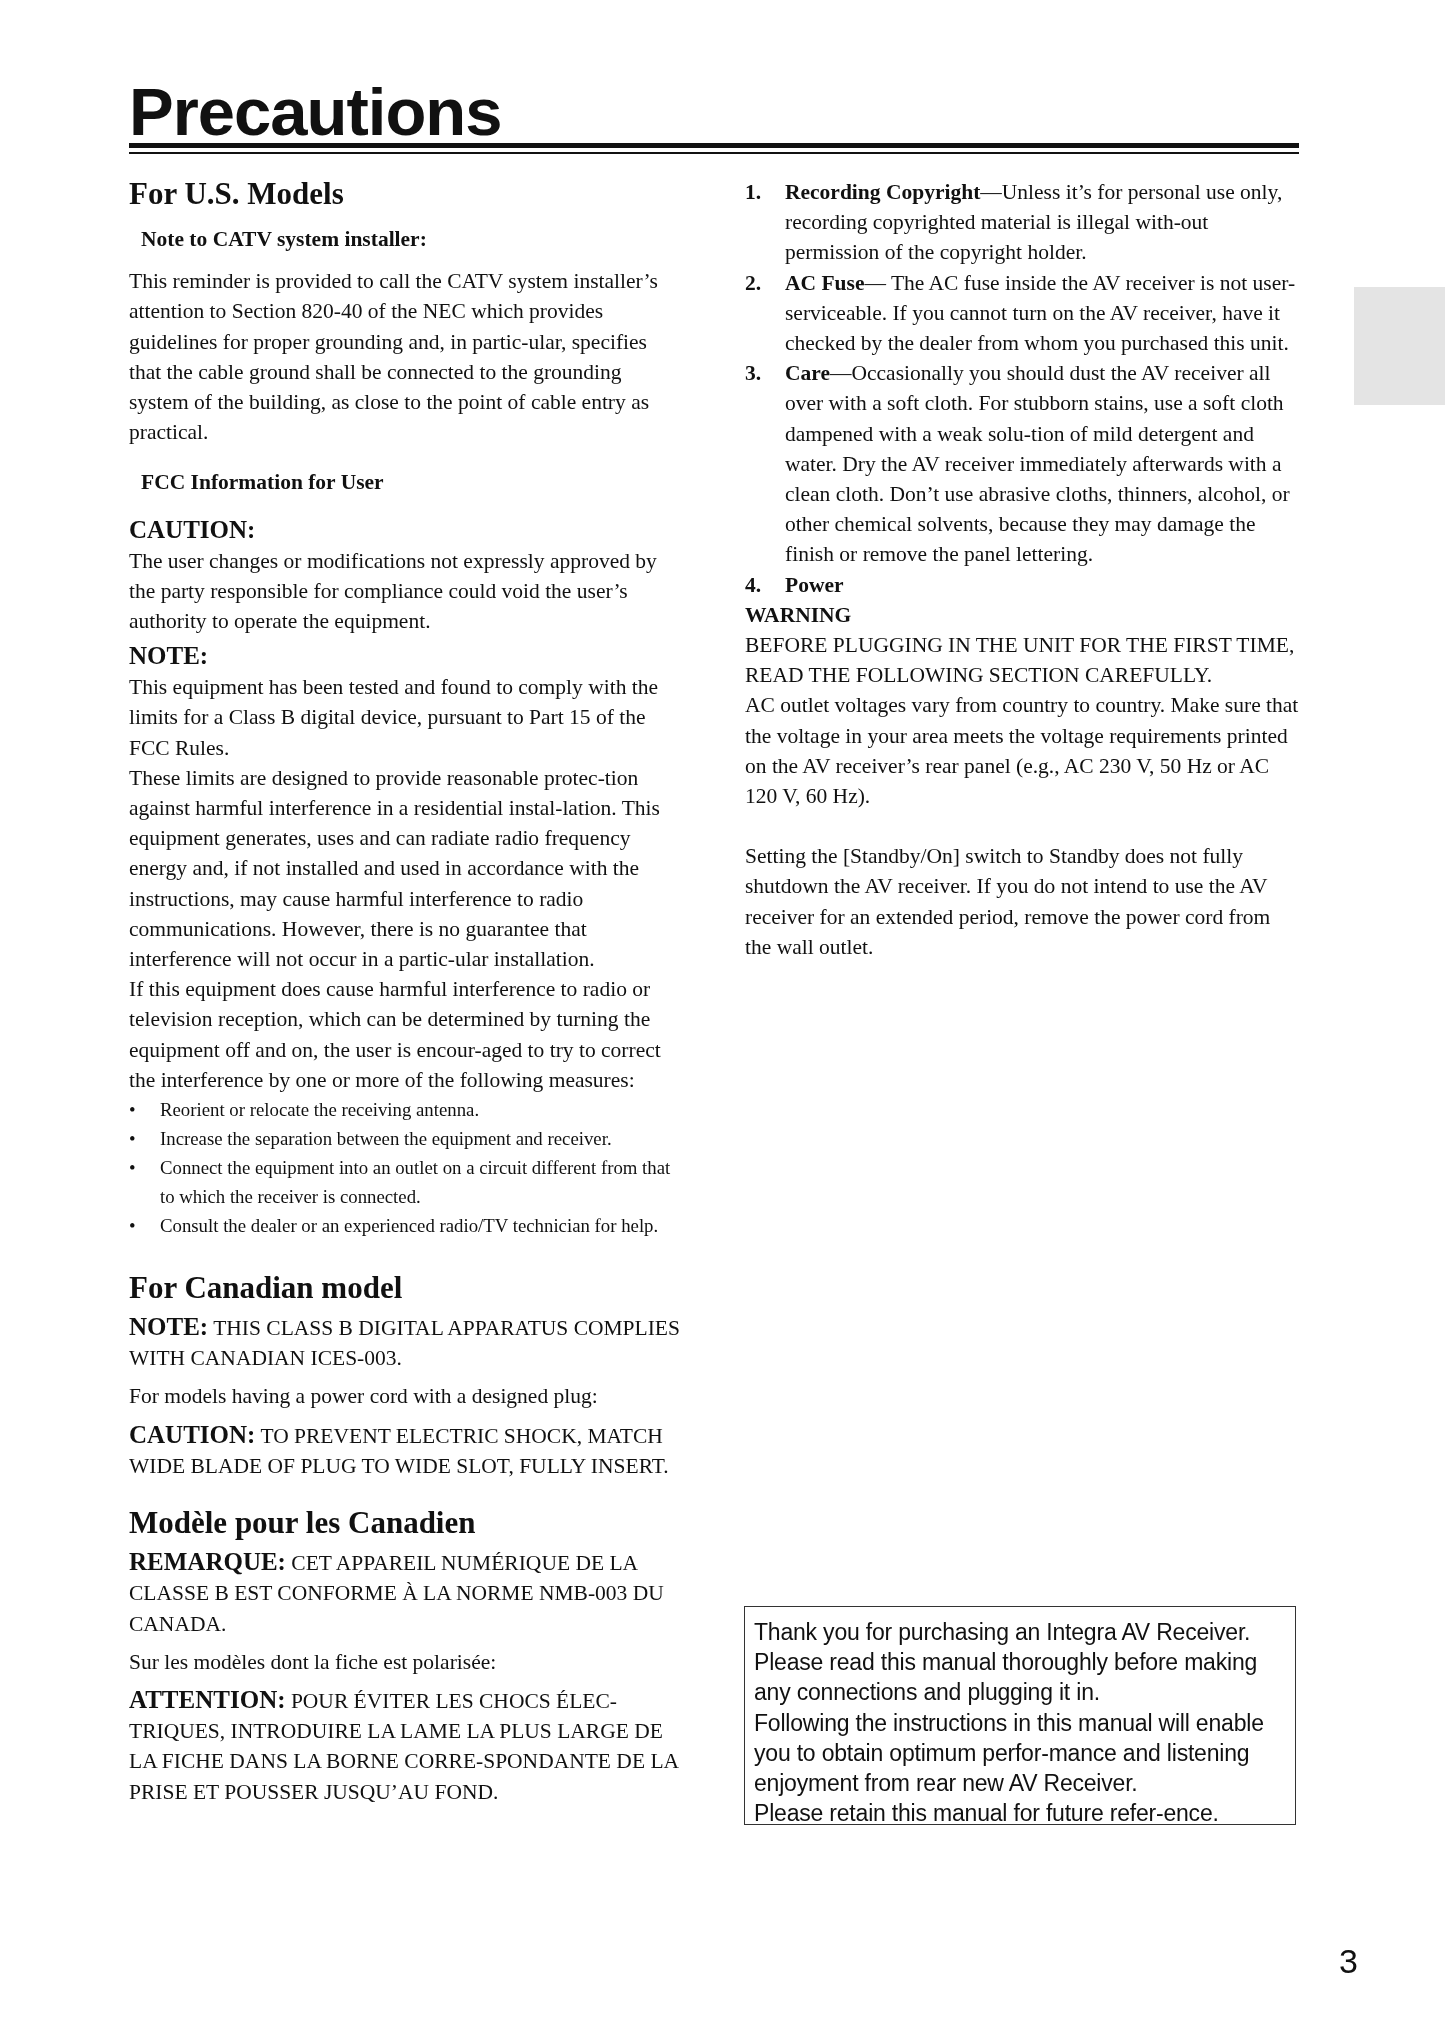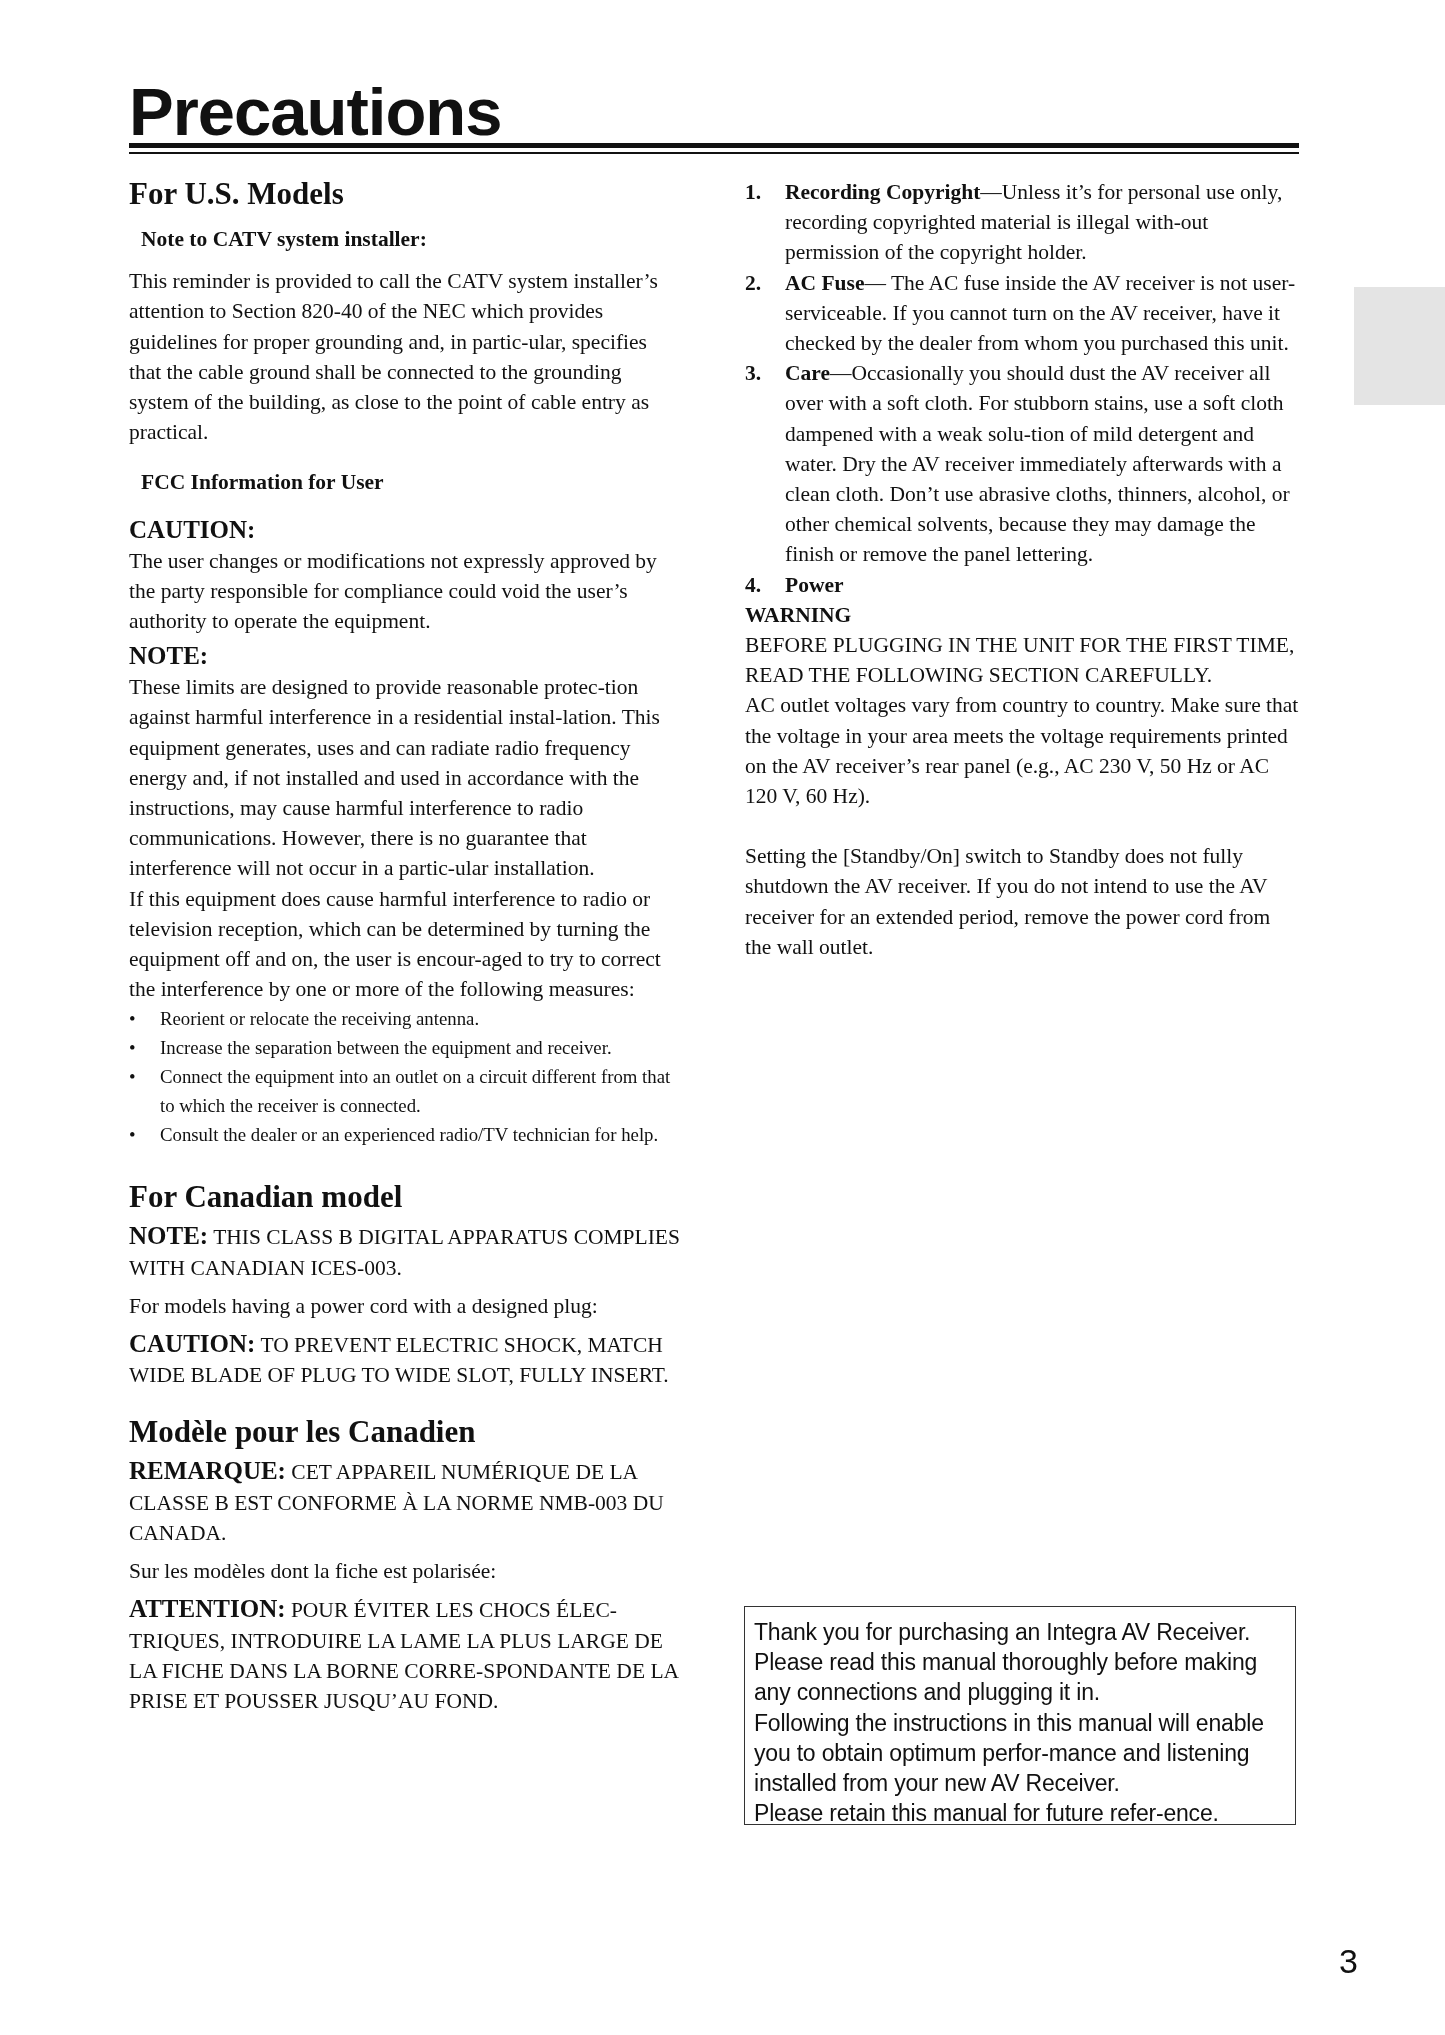--- a/index.html
+++ b/index.html
@@ -50,20 +50,21 @@
     <h2 class="h2">For U.S. Models</h2>
     <h3 class="h3">Note to CATV system installer:</h3>
     <p class="p">This reminder is provided to call the CATV system installer’s attention to Section 820-40 of the NEC which provides guidelines for proper grounding and, in partic-ular, specifies that the cable ground shall be connected to the grounding system of the building, as close to the point of cable entry as practical.</p>
     <div class="gap-s"></div>
     <h3 class="h3">FCC Information for User</h3>
     <div style="height:4px"></div>
     <h3 class="h3b">CAUTION:</h3>
     <p class="p">The user changes or modifications not expressly approved by the party responsible for compliance could void the user’s authority to operate the equipment.</p>
     <div style="height:4px"></div>
     <h3 class="h3b">NOTE:</h3>
+    <p class="p">This equipment has been tested and found to comply with the limits for a Class B digital device, pursuant to Part 15 of the FCC Rules.</p>
     <p class="p">These limits are designed to provide reasonable protec-tion against harmful interference in a residential instal-lation. This equipment generates, uses and can radiate radio frequency energy and, if not installed and used in accordance with the instructions, may cause harmful interference to radio communications. However, there is no guarantee that interference will not occur in a partic-ular installation.</p>
     <p class="p">If this equipment does cause harmful interference to radio or television reception, which can be determined by turning the equipment off and on, the user is encour-aged to try to correct the interference by one or more of the following measures:</p>
     <ul class="bullets">
       <li><span class="dot">•</span><span>Reorient or relocate the receiving antenna.</span></li>
       <li><span class="dot">•</span><span>Increase the separation between the equipment and receiver.</span></li>
       <li><span class="dot">•</span><span>Connect the equipment into an outlet on a circuit different from that to which the receiver is connected.</span></li>
       <li><span class="dot">•</span><span>Consult the dealer or an experienced radio/TV technician for help.</span></li>
     </ul>
   </section>
 
@@ -100,17 +101,17 @@
   <p class="p b">WARNING</p>
   <p class="p">BEFORE PLUGGING IN THE UNIT FOR THE FIRST TIME, READ THE FOLLOWING SECTION CAREFULLY.</p>
   <p class="p">AC outlet voltages vary from country to country. Make sure that the voltage in your area meets the voltage requirements printed on the AV receiver’s rear panel (e.g., AC 230 V, 50 Hz or AC 120 V, 60 Hz).</p>
   <div style="height:30px"></div>
   <p class="p">Setting the [Standby/On] switch to Standby does not fully shutdown the AV receiver. If you do not intend to use the AV receiver for an extended period, remove the power cord from the wall outlet.</p>
 </div>
 
 <div id="thanks-box" class="sans">
   <p>Thank you for purchasing an Integra AV Receiver.</p>
   <p>Please read this manual thoroughly before making any connections and plugging it in.</p>
-  <p>Following the instructions in this manual will enable you to obtain optimum perfor-mance and listening installed from your new AV Receiver.</p>
+  <p>Following the instructions in this manual will enable you to obtain optimum perfor-mance and listening enjoyment from rear new AV Receiver.</p>
   <p>Please retain this manual for future refer-ence.</p>
 </div>
 
 <div id="page-number" class="sans">3</div>
 
 </body></html>

